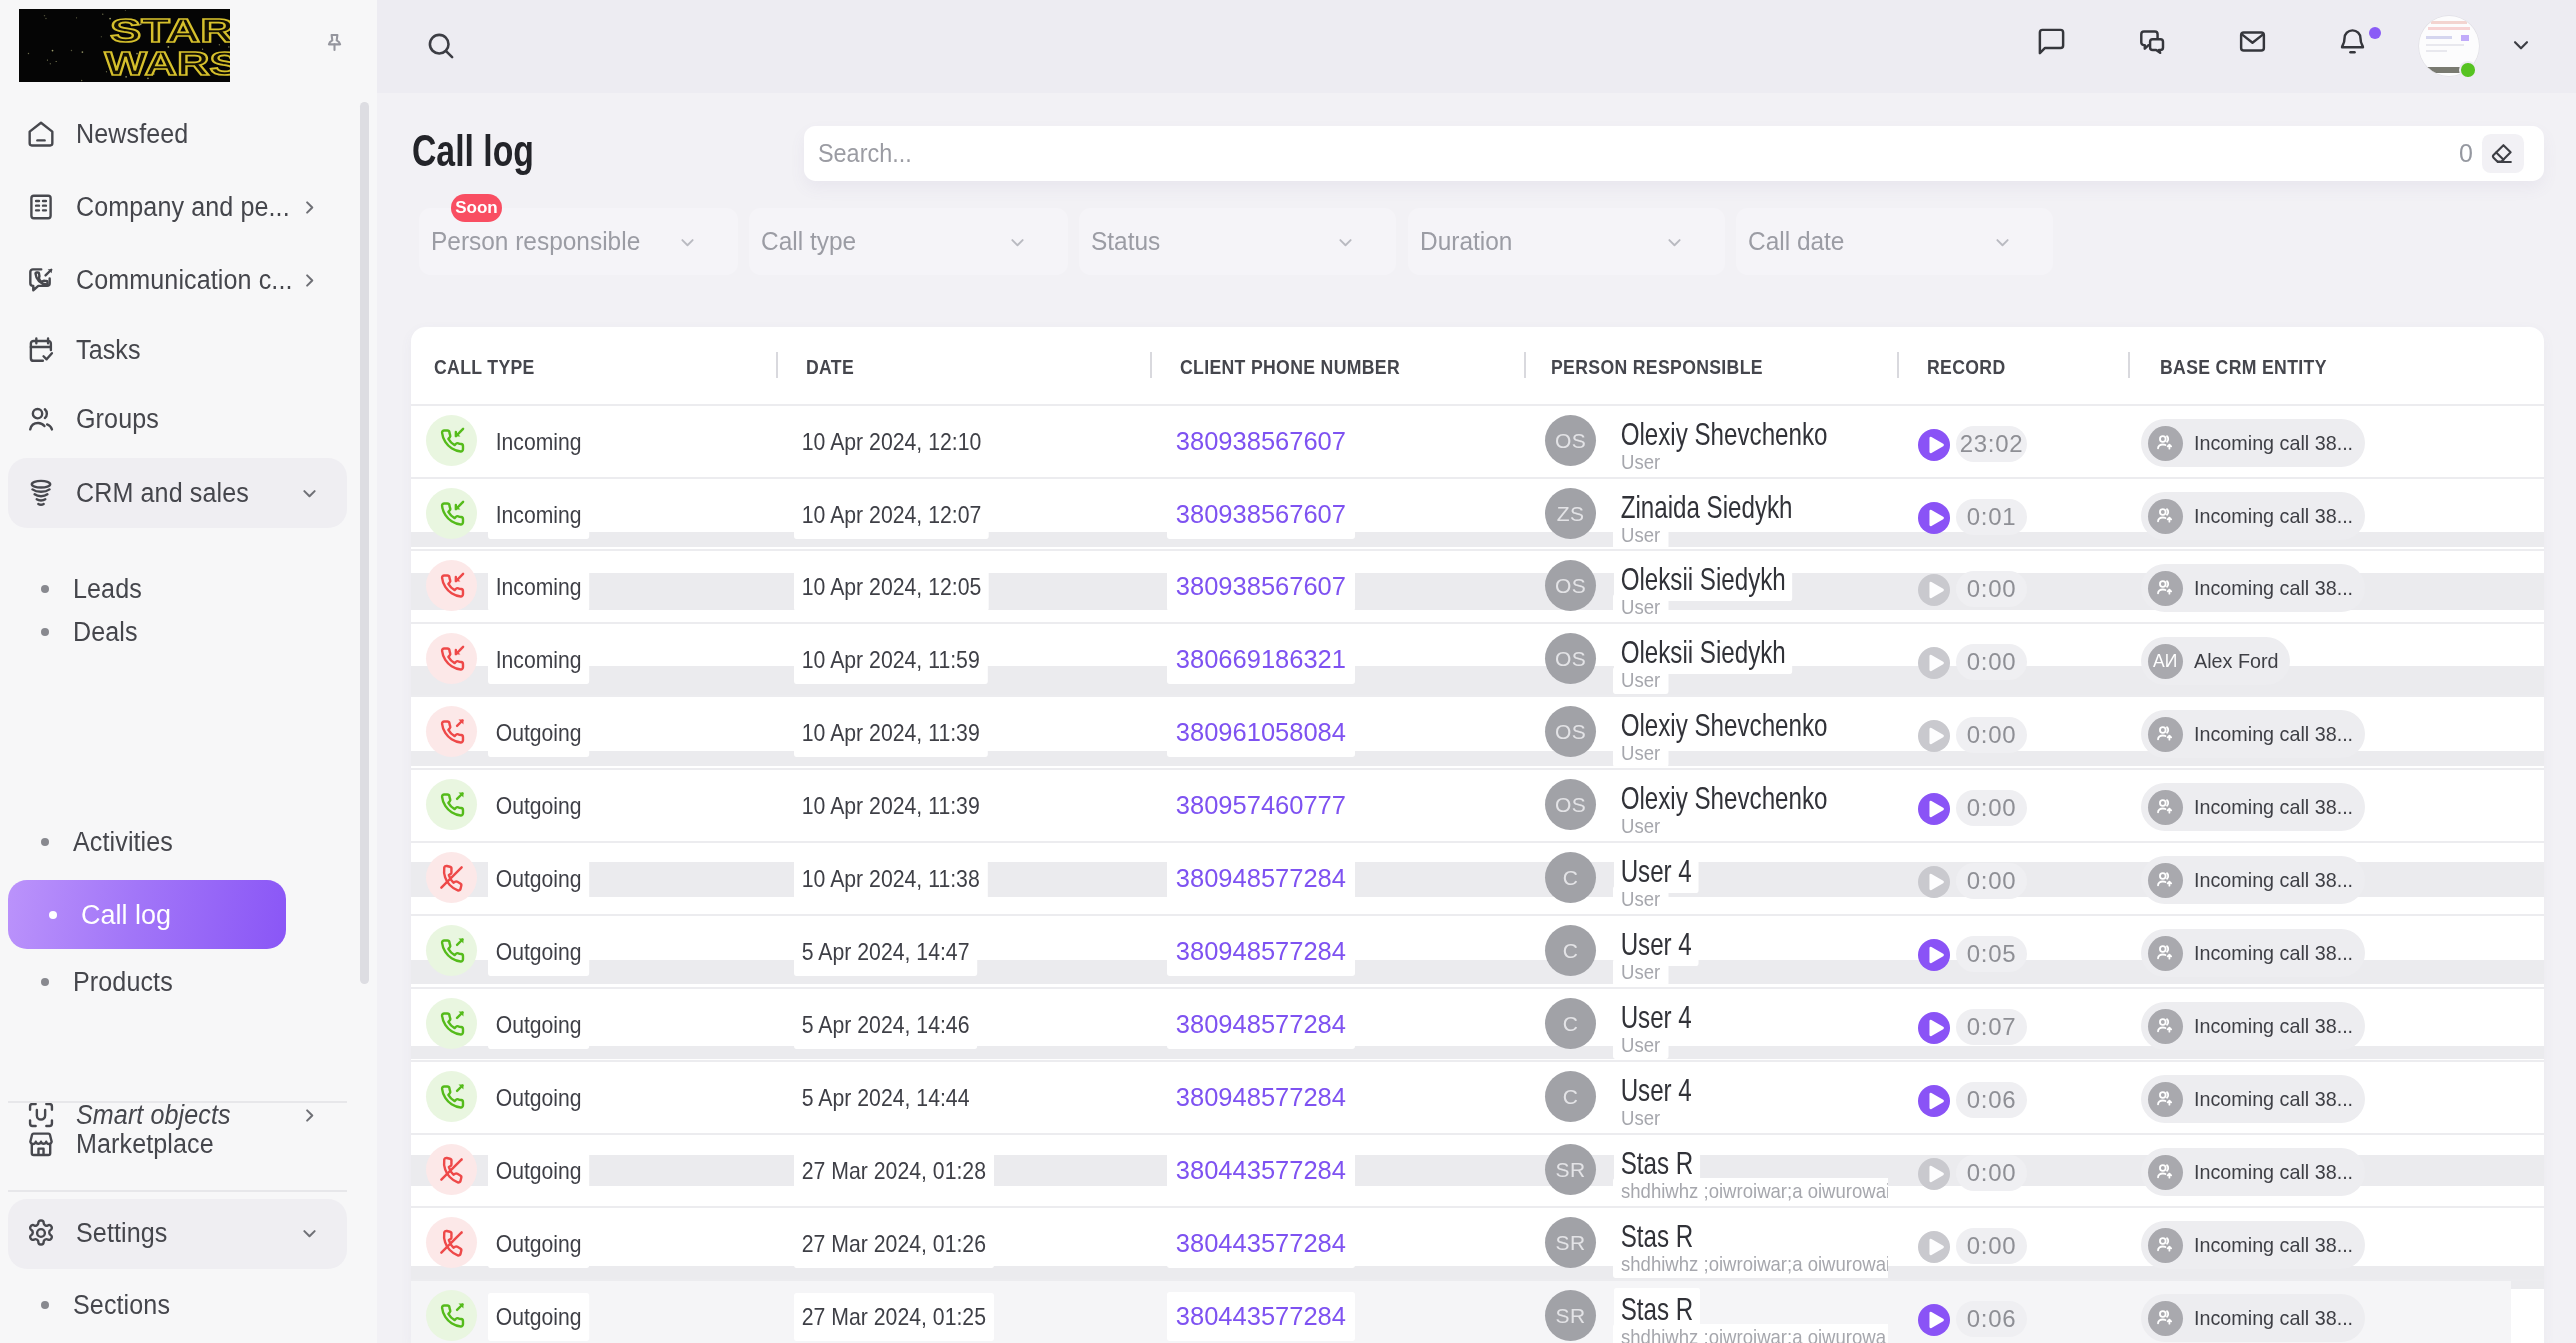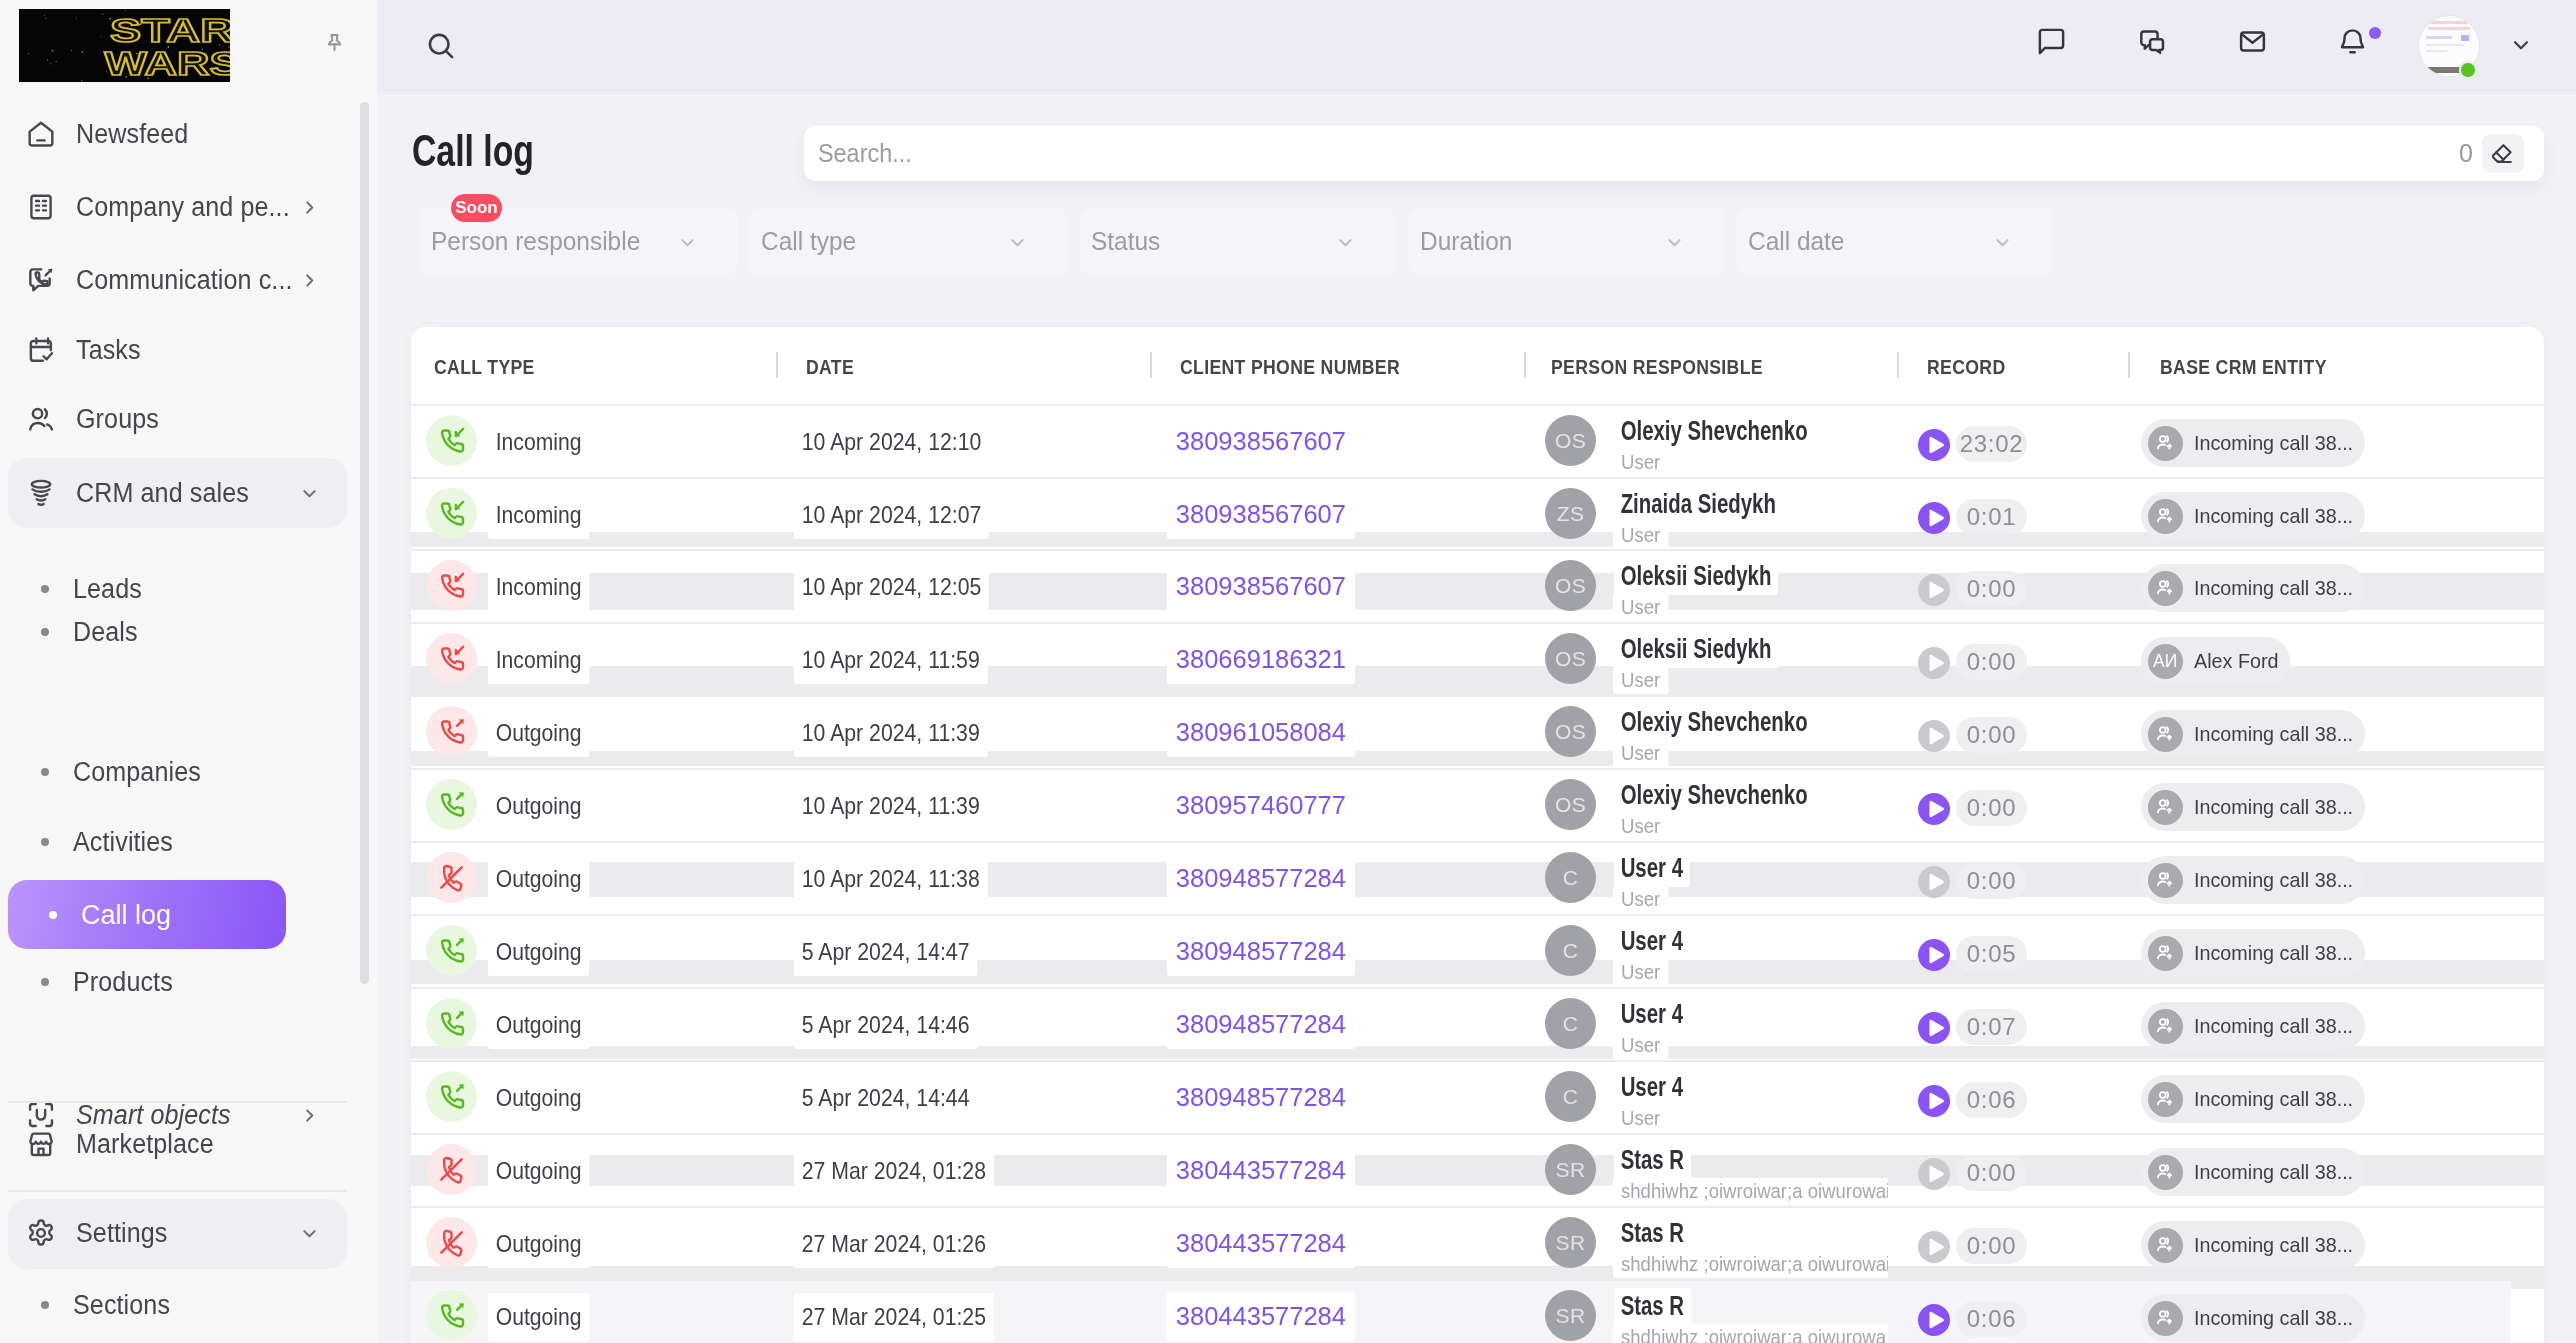--- a/index.html
+++ b/index.html
@@ -44,21 +44,21 @@
 .ing,.outg{background:#e9f6e0;}
 .inr,.outr,.decr{background:#fce8e8;}
 .wb{background:#fff;border-radius:2.9px;padding:10.2px 8.8px;white-space:nowrap;display:inline-block;transform-origin:0 50%;}
 .ctype{position:absolute;left:77px;top:14px;font-size:24px;color:#3e3f46;}
 .ctype .wb{transform:scaleX(.88);}
 .cdate{position:absolute;left:383px;top:14px;font-size:24px;color:#3e3f46;}
 .cdate .wb{transform:scaleX(.885);}
 .cphone{position:absolute;left:756px;top:13px;font-size:25.5px;color:#7e52f1;}
 .avatar{position:absolute;left:1134px;top:11px;width:51px;height:51px;border-radius:50%;background:#a1a2a7;
   color:#e3e3e6;font-size:21px;display:flex;align-items:center;justify-content:center;letter-spacing:0.4px;}
-.cname{position:absolute;left:1203px;top:8.8px;font-size:27px;font-weight:700;color:#313238;}
+.cname{position:absolute;left:1203px;top:8.8px;font-size:32px;font-weight:400;color:#313238;}
 .cname .wb{transform:scaleX(.755);}
 .csub .wb{transform:scaleX(.91);}
 .csub{position:absolute;left:1202px;top:45px;font-size:20.4px;color:#a6a7ad;max-width:275px;overflow:hidden;}
 .play{position:absolute;left:1507px;top:25px;width:32px;height:32px;border-radius:50%;display:flex;align-items:center;justify-content:center;}
 .play.pu{background:#8a53f6;}
 .play.gr{background:#c9c9ce;}
 .dpill{position:absolute;left:1545px;top:22px;width:71px;height:36px;border-radius:18px;background:#efeff2;
   font-size:24px;letter-spacing:0.7px;color:#8e8f95;display:flex;align-items:center;justify-content:center;}
 .epill{position:absolute;left:1730px;top:15.3px;height:48px;border-radius:24px;background:#ededf0;
   display:flex;align-items:center;}
@@ -184,24 +184,20 @@
           <path d="M5.5 9 12 15.5 18.5 9"></path>
         </svg></span>
     </div>
 <div class="sitem sub" style="top:554px;padding-left:23px;">
       <span class="dot" style="top:31px;"></span>
       <span class="lb">Leads</span>
     </div>
 <div class="sitem sub" style="top:597px;">
       <span class="dot" style="top:31px;"></span>
       <span class="lb">Deals</span>
-    </div>
-<div class="sitem sub" style="top:737px;">
-      <span class="dot" style="top:31px;"></span>
-      <span class="lb">Companies</span>
     </div>
 <div class="sitem sub" style="top:807px;">
       <span class="dot" style="top:31px;"></span>
       <span class="lb">Activities</span>
     </div>
 <div class="sitem sub" style="top:947px;">
       <span class="dot" style="top:31px;"></span>
       <span class="lb">Products</span>
     </div>
 <div class="sitem" style="top:1080px;font-style:italic;">

